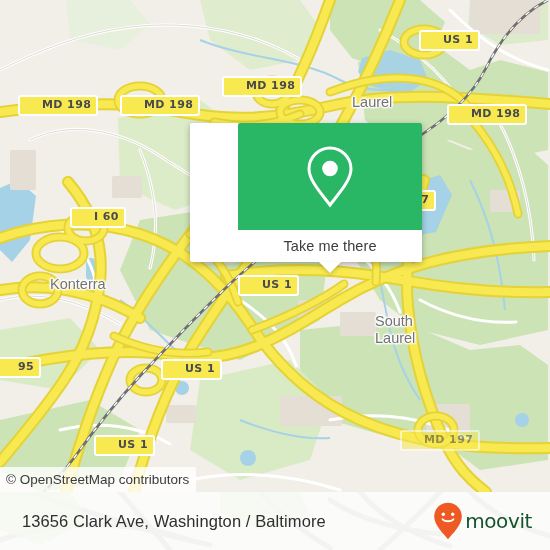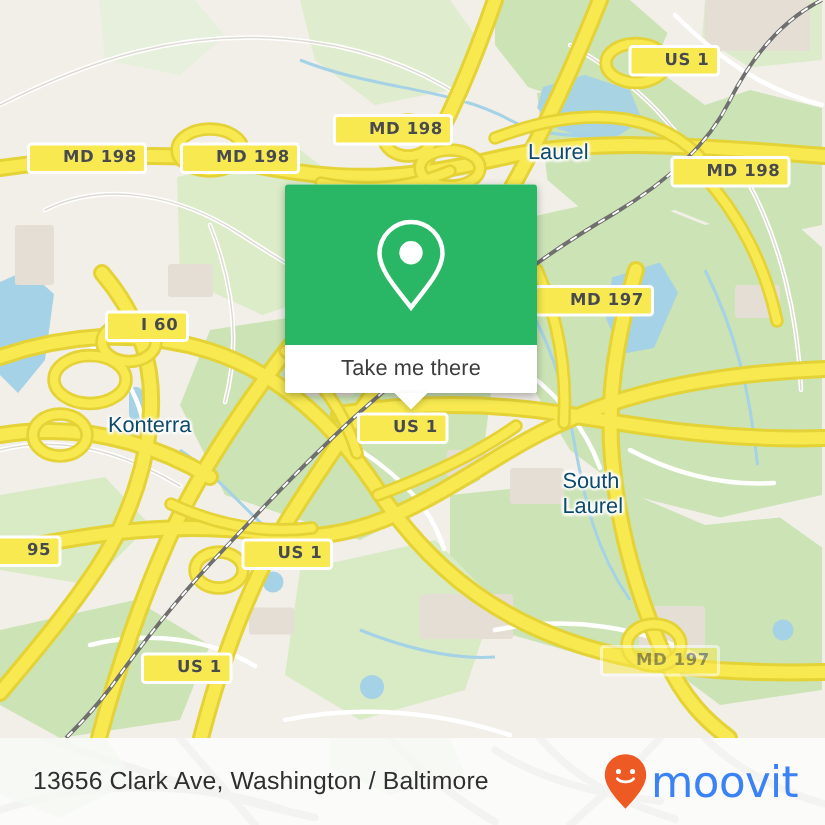--- a/index.html
+++ b/index.html
@@ -28,40 +28,41 @@
     padding:2px 5px 3px 22px;
     white-space:nowrap;
     box-sizing:border-box;
     font-family:"DejaVu Sans", sans-serif;
     text-shadow:0 0 1px rgba(255,255,255,.3);
   }
 
   
   .place{
     position:absolute;
-    color:#0c4a6e;
+    color:#737373;
     font-size:14.5px;
     line-height:15px;
     white-space:nowrap;
     text-shadow:
       1px 0 2px #fff, -1px 0 2px #fff, 0 1px 2px #fff, 0 -1px 2px #fff,
       1px 1px 2px #fff, -1px -1px 2px #fff, 1px -1px 2px #fff, -1px 1px 2px #fff;
     font-family:"Liberation Sans", sans-serif;
   }
   .place.two{line-height:17px;margin-left:36px;}
 
   
   #card{
     position:absolute;
     left:190px;top:123px;
-    width:168px;
+    width:184px;
     border-radius:2px;
     box-shadow:0 2px 6px rgba(0,0,0,.30);
     overflow:visible;
     background:#ffffff;
+    padding-left:48px;
   }
   #card-top{
     height:107px;
     background:#29b765;
     border-radius:2px 2px 0 0;
     display:flex;align-items:center;justify-content:center;
   }
   #card-bottom{
     height:32px;
     background:#ffffff;
@@ -116,22 +117,22 @@
     box-sizing:border-box;
   }
   #footer-address{
     font-size:16.5px;
     color:#2f2f2f;
     letter-spacing:.1px;
     white-space:nowrap;
   }
   #brand{display:flex;align-items:center;gap:2px;}
   #brand-word{
-    font-size:29px;
-    color:#3b82f6;
+    font-size:20px;
+    color:#14532d;
     letter-spacing:-0.4px;
     font-weight:500;
     line-height:29px;
     font-family:"DejaVu Sans", sans-serif;
   }
 </style>
 </head>
 <body>
 
 <div id="page">
@@ -302,39 +303,42 @@
     <div class="shield" style="left:447px;top:104px">MD 198</div>
     <div class="shield" style="left:356px;top:190px">MD 197</div>
     <div class="shield" style="left:70px;top:207px">I 60</div>
     <div class="shield" style="left:238px;top:275px">US 1</div>
     <div class="shield" style="left:-6px;top:357px">95</div>
     <div class="shield" style="left:161px;top:359px">US 1</div>
     <div class="shield" style="left:94px;top:435px">US 1</div>
     <div class="shield" style="left:400px;top:430px;opacity:.55">MD 197</div>
 
     <div class="place" style="left:352px;top:95px">Laurel</div>
-    <div class="place" style="left:72px;top:277px">Konterra</div>
+    <div class="place" style="left:50px;top:277px">Konterra</div>
     <div class="place two" style="left:339px;top:313px">
       <div>South</div>
       <div>Laurel</div>
     </div>
 
     <div id="card">
       <div id="card-top">
         <svg width="56" height="66" viewBox="0 0 56 66">
           <path d="M28 4 C16.4 4 7 13.4 7 25 C7 36 18 48 28 61 C38 48 49 36 49 25 C49 13.4 39.6 4 28 4 Z" fill="none" stroke="#ffffff" stroke-width="3"></path>
           <circle cx="28" cy="24.5" r="7.8" fill="#ffffff"></circle>
         </svg>
       </div>
       <div id="card-bottom">
         <span id="card-label">Take me there</span>
         <div id="card-tail"></div>
       </div>
     </div>
 
+    <div id="attribution">
+      <span>© OpenStreetMap contributors</span>
+    </div>
   </div>
 
   <div id="footer">
     <svg id="footer-map" width="550" height="550" viewBox="0 0 550 550">
       <rect x="0" y="0" width="550" height="550" fill="#f2efe9"></rect>
       <g stroke="#b9b4ab" fill="none" stroke-width="5" stroke-linecap="round">
         <path d="M0,540 C60,520 130,520 190,540"></path>
         <path d="M30,492 C80,510 140,530 210,545"></path>
         <path d="M120,492 C140,516 155,532 170,550"></path>
         <path d="M260,492 C280,514 300,530 330,548"></path>

